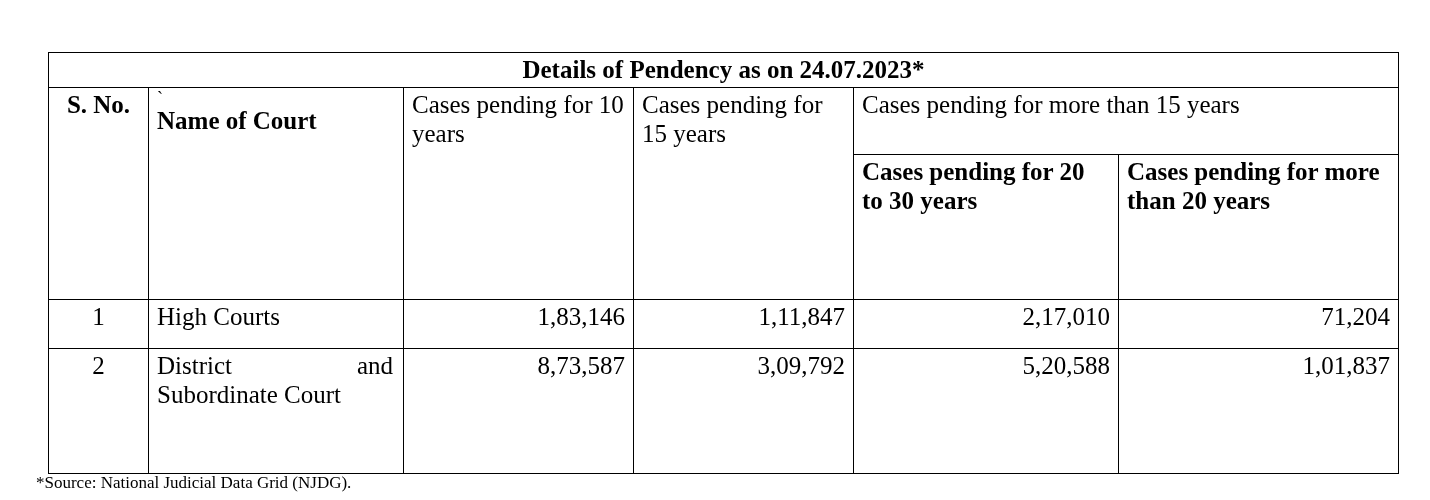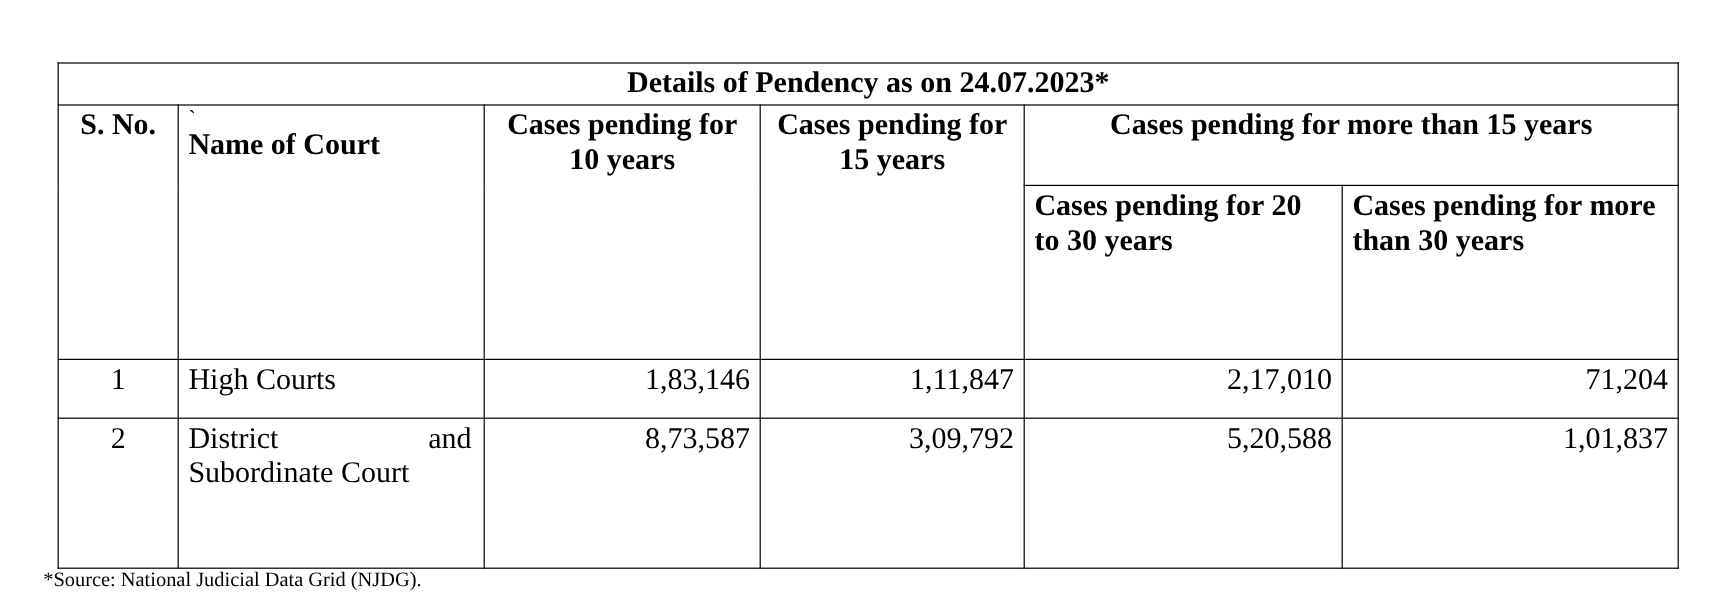--- a/index.html
+++ b/index.html
@@ -40,22 +40,21 @@
     font-size: 25px;
     line-height: 1.18;
   }
   .title-cell {
     text-align: center;
     font-weight: bold;
     font-size: 27px;
     padding: 8px 4px 8px 4px;
   }
   .hdr {
-    font-weight: bold;
-    text-align: center;
+    font-weight: normal;
     vertical-align: top;
     font-size: 26px;
     line-height: 1.15;
     padding-top: 6px;
   }
   .hdr-sno {
     font-weight: bold;
     text-align: center;
     font-size: 28px;
     line-height: 1.1;
@@ -143,21 +142,21 @@
           <td class="hdr-name" rowspan="2">
             <span class="tick">`</span>
             <span>Name of  Court</span>
           </td>
           <td class="hdr" rowspan="2">Cases pending for 10 years</td>
           <td class="hdr" rowspan="2">Cases pending for 15 years</td>
           <td class="hdr" colspan="2">Cases pending for more than 15 years</td>
         </tr>
         <tr class="header-row-2">
           <td class="sub-hdr">Cases pending for 20 to 30 years</td>
-          <td class="sub-hdr">Cases pending for more than 30 years</td>
+          <td class="sub-hdr">Cases pending for more than 20 years</td>
         </tr>
 
         <tr class="row-hc">
           <td class="cell-num">1</td>
           <td class="cell-name">High Courts</td>
           <td class="cell-val">1,83,146</td>
           <td class="cell-val">1,11,847</td>
           <td class="cell-val">2,17,010</td>
           <td class="cell-val">71,204</td>
         </tr>

